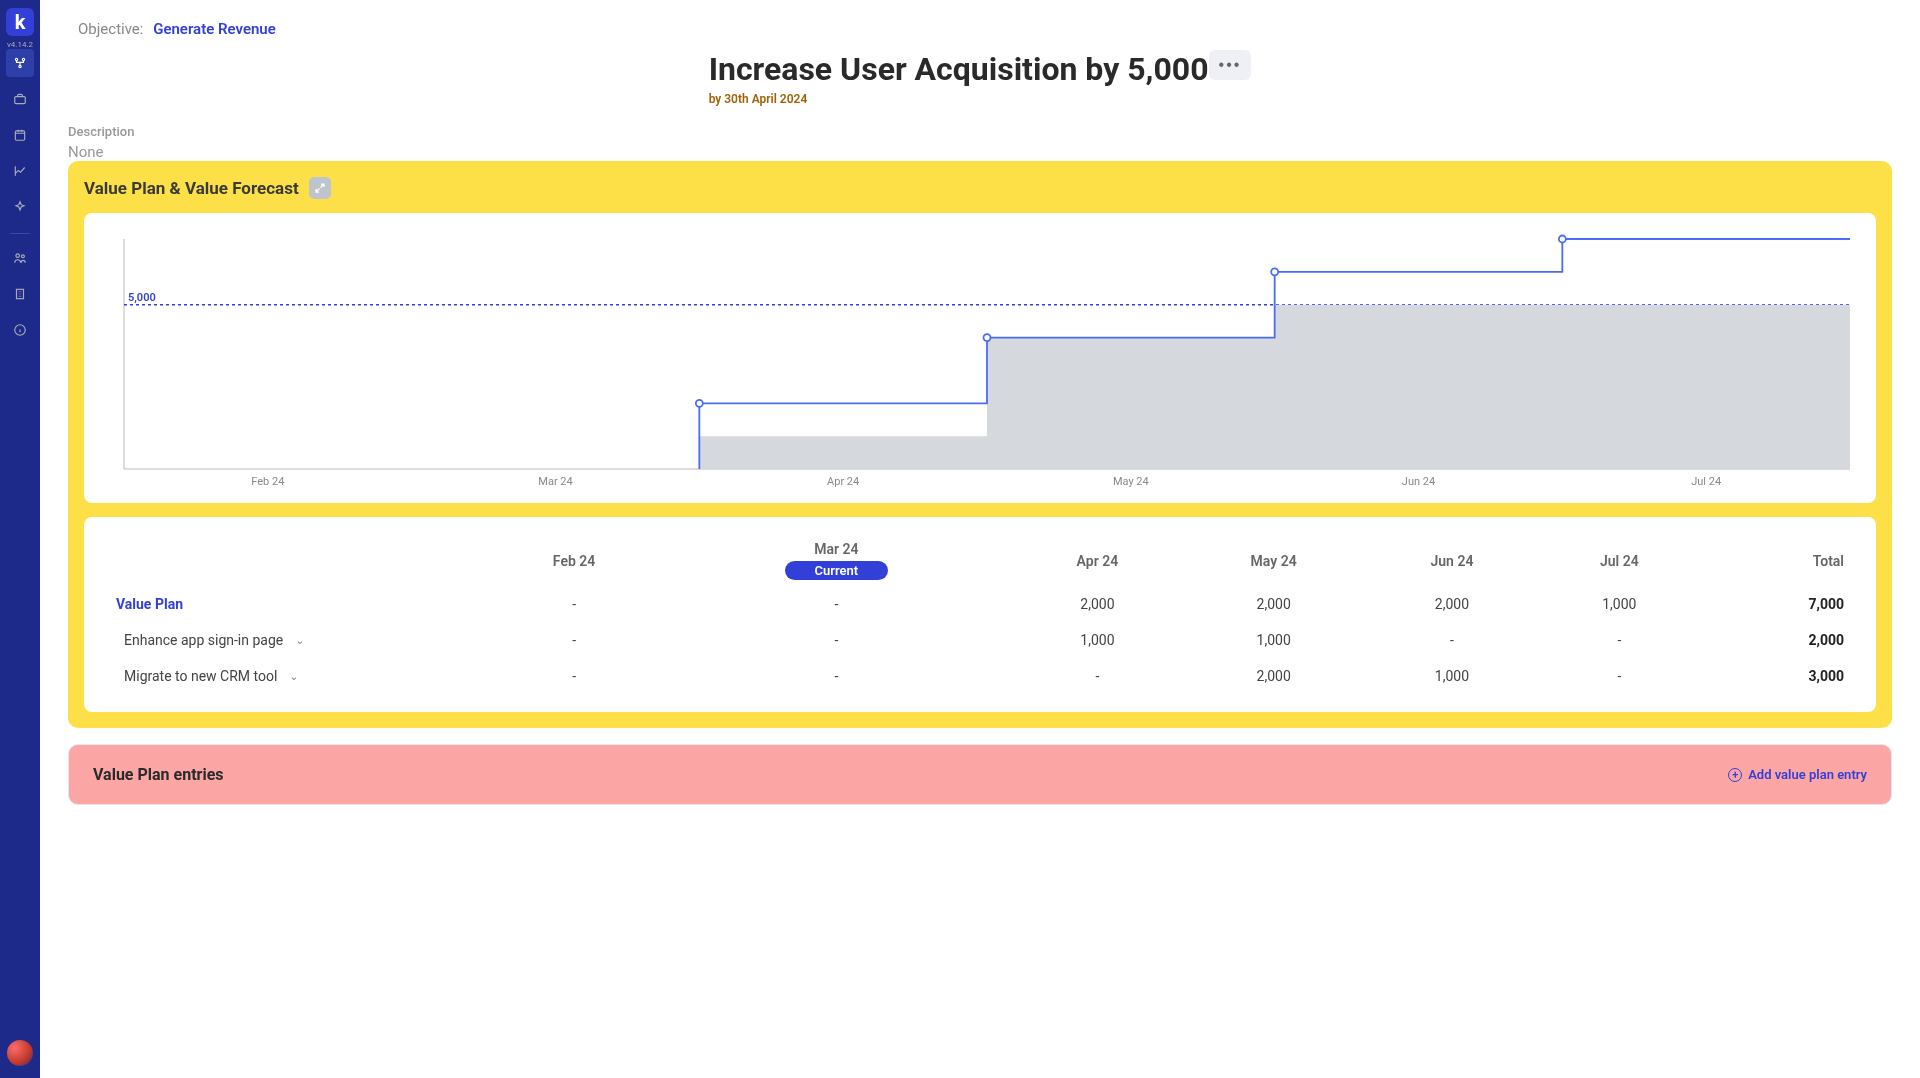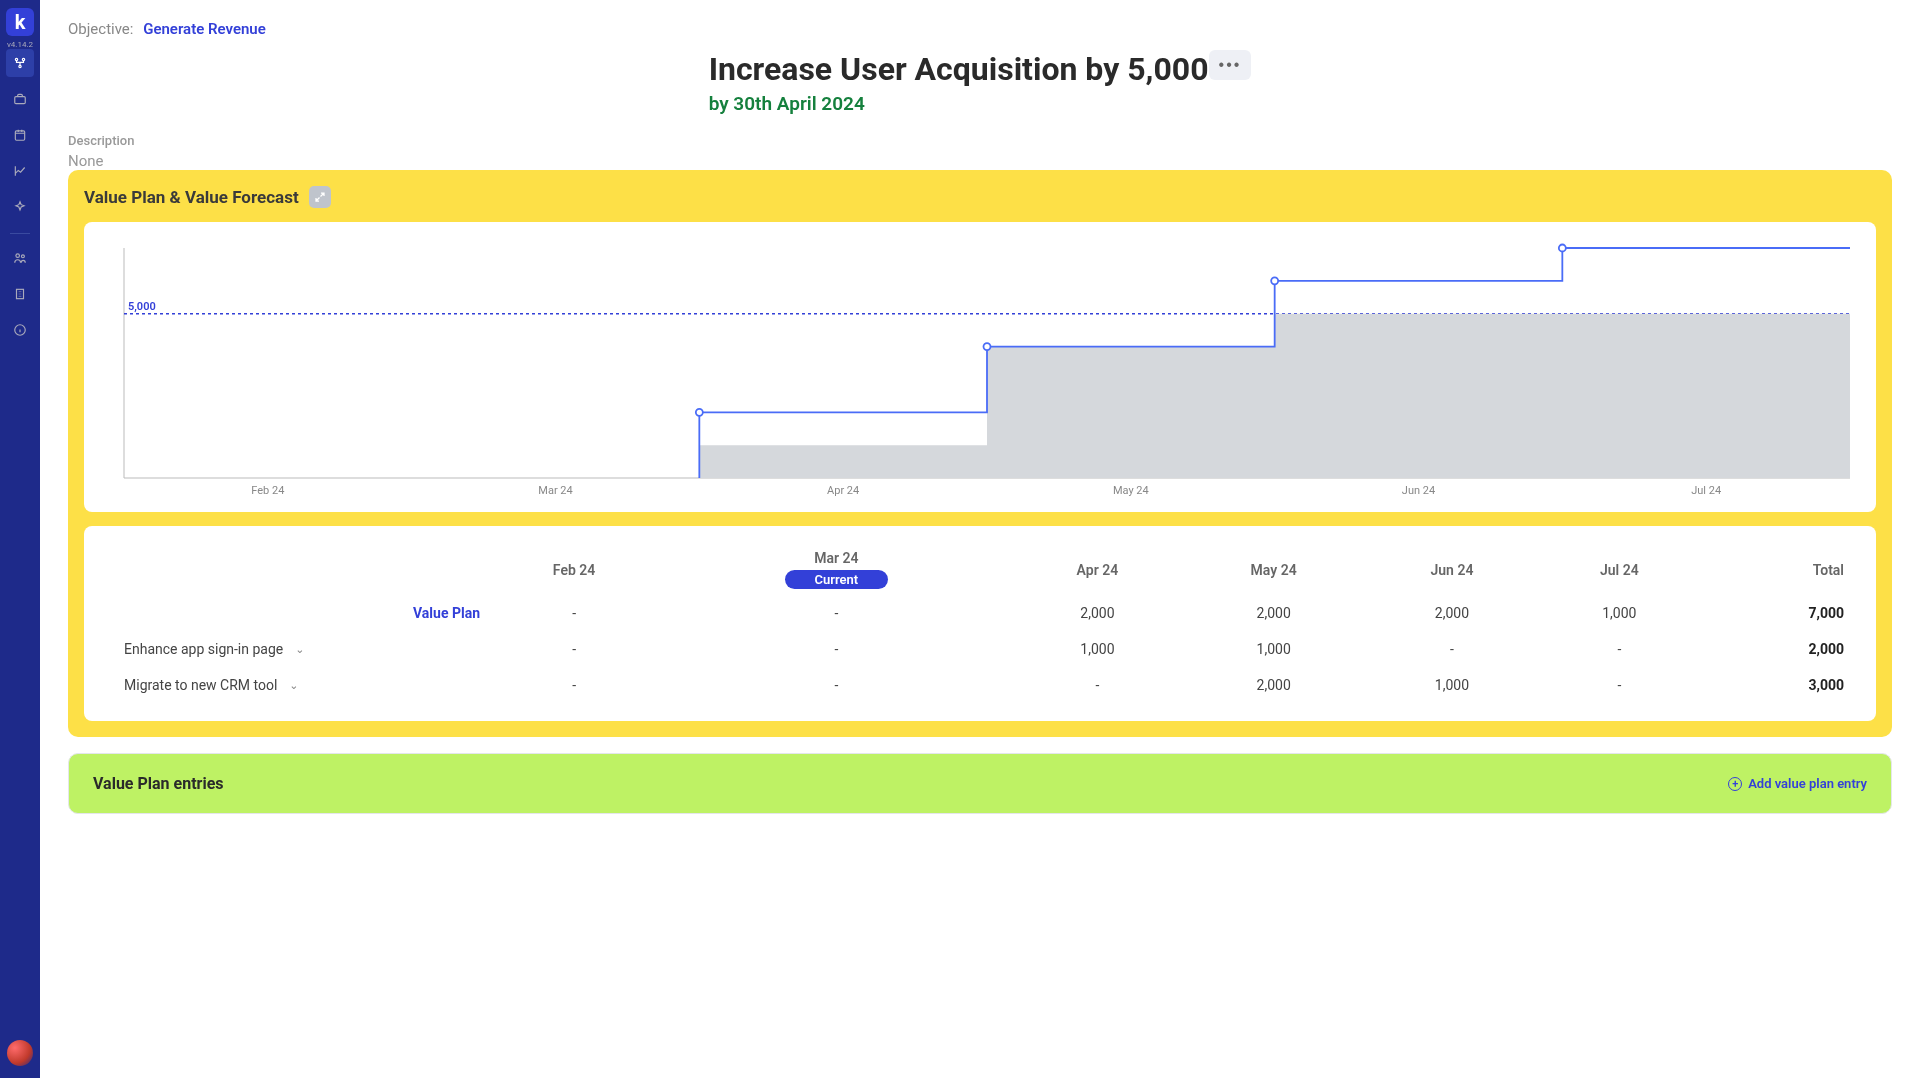--- a/index.html
+++ b/index.html
@@ -70,42 +70,43 @@
     }
     .main {
       flex: 1;
       overflow-y: auto;
       padding: 20px 28px 0 28px;
     }
     .breadcrumb {
       font-size: 15px;
       color: #888;
       margin-bottom: 12px;
+      margin-left: 10px;
     }
     .breadcrumb a {
       color: #3340d8;
       font-weight: 600;
       text-decoration: none;
       margin-left: 6px;
     }
     .header-row {
       display: flex;
       justify-content: center;
       align-items: flex-start;
     }
     .title {
       font-size: 32px;
       font-weight: 700;
       color: #2a2a2a;
       margin-bottom: 4px;
     }
     .subtitle {
-      font-size: 19px;
-      font-weight: 600;
-      color: #15803d;
+      font-size: 12px;
+      font-weight: 600;
+      color: #a16207;
       margin-bottom: 18px;
     }
     .more-btn {
       background: #eef0f5;
       border: none;
       border-radius: 6px;
       padding: 6px 10px;
       cursor: pointer;
       color: #666;
       font-size: 16px;
@@ -176,38 +177,38 @@
       color: #666;
       padding: 6px 8px;
     }
     th:first-child { text-align: left; width: 380px; }
     th:last-child { text-align: right; }
     td {
       padding: 10px 8px;
       text-align: center;
       color: #444;
     }
-    td:first-child { text-align: right; }
+    td:first-child { text-align: left; }
     td:last-child { text-align: right; font-weight: 700; color: #222; }
     .current-badge {
       background: #3340d8;
       color: #fff;
       font-size: 13px;
       font-weight: 600;
       border-radius: 10px;
       padding: 2px 30px;
       display: inline-block;
       margin-top: 4px;
     }
     .row-label-vp { color: #3340d8; font-weight: 700; }
     .row-label-vf { color: #222; font-weight: 700; display: flex; align-items: center; gap: 10px; }
     .row-label-sub { color: #444; padding-left: 8px; display: flex; align-items: center; gap: 12px; }
     .chev { color: #888; font-size: 11px; }
     .entries-panel {
-      background: #bef264;
+      background: #fca5a5;
       border: 1px solid #e4e6eb;
       border-radius: 10px;
       padding: 20px 24px;
       display: flex;
       justify-content: space-between;
       align-items: center;
     }
     .entries-title {
       font-size: 16px;
       font-weight: 700;

